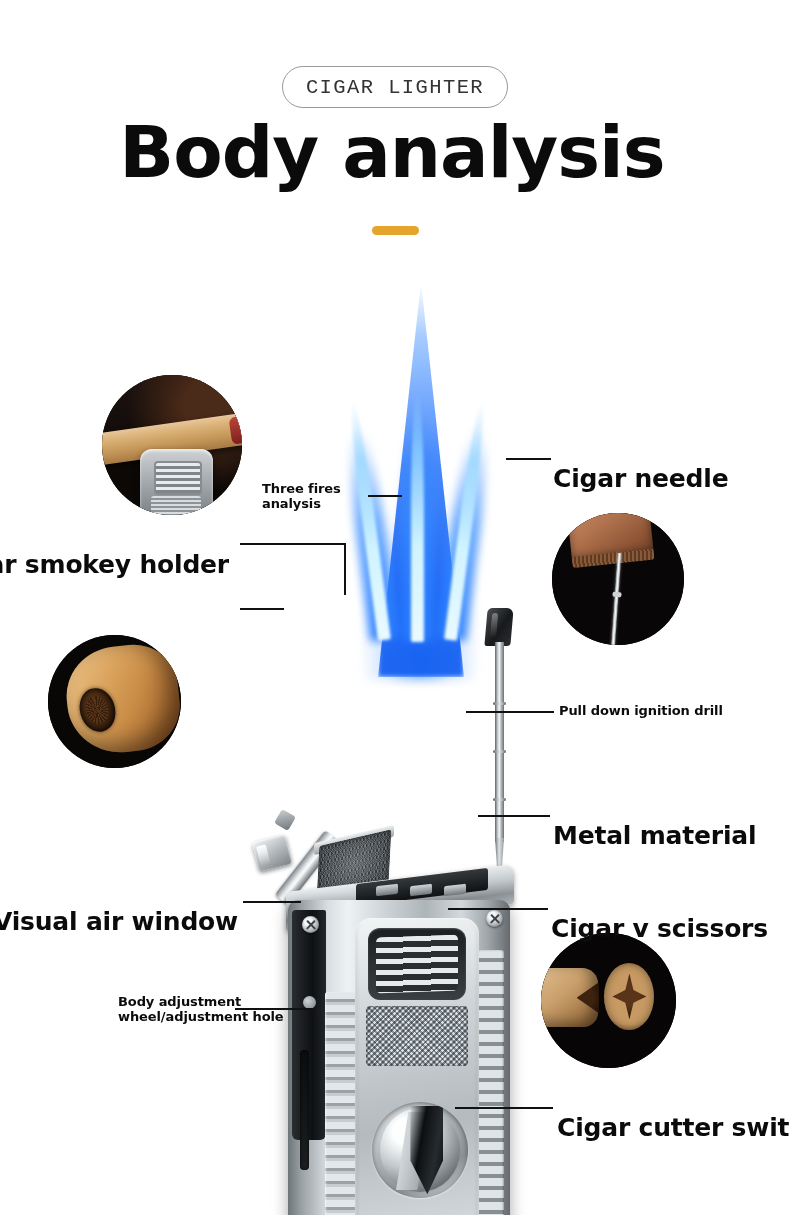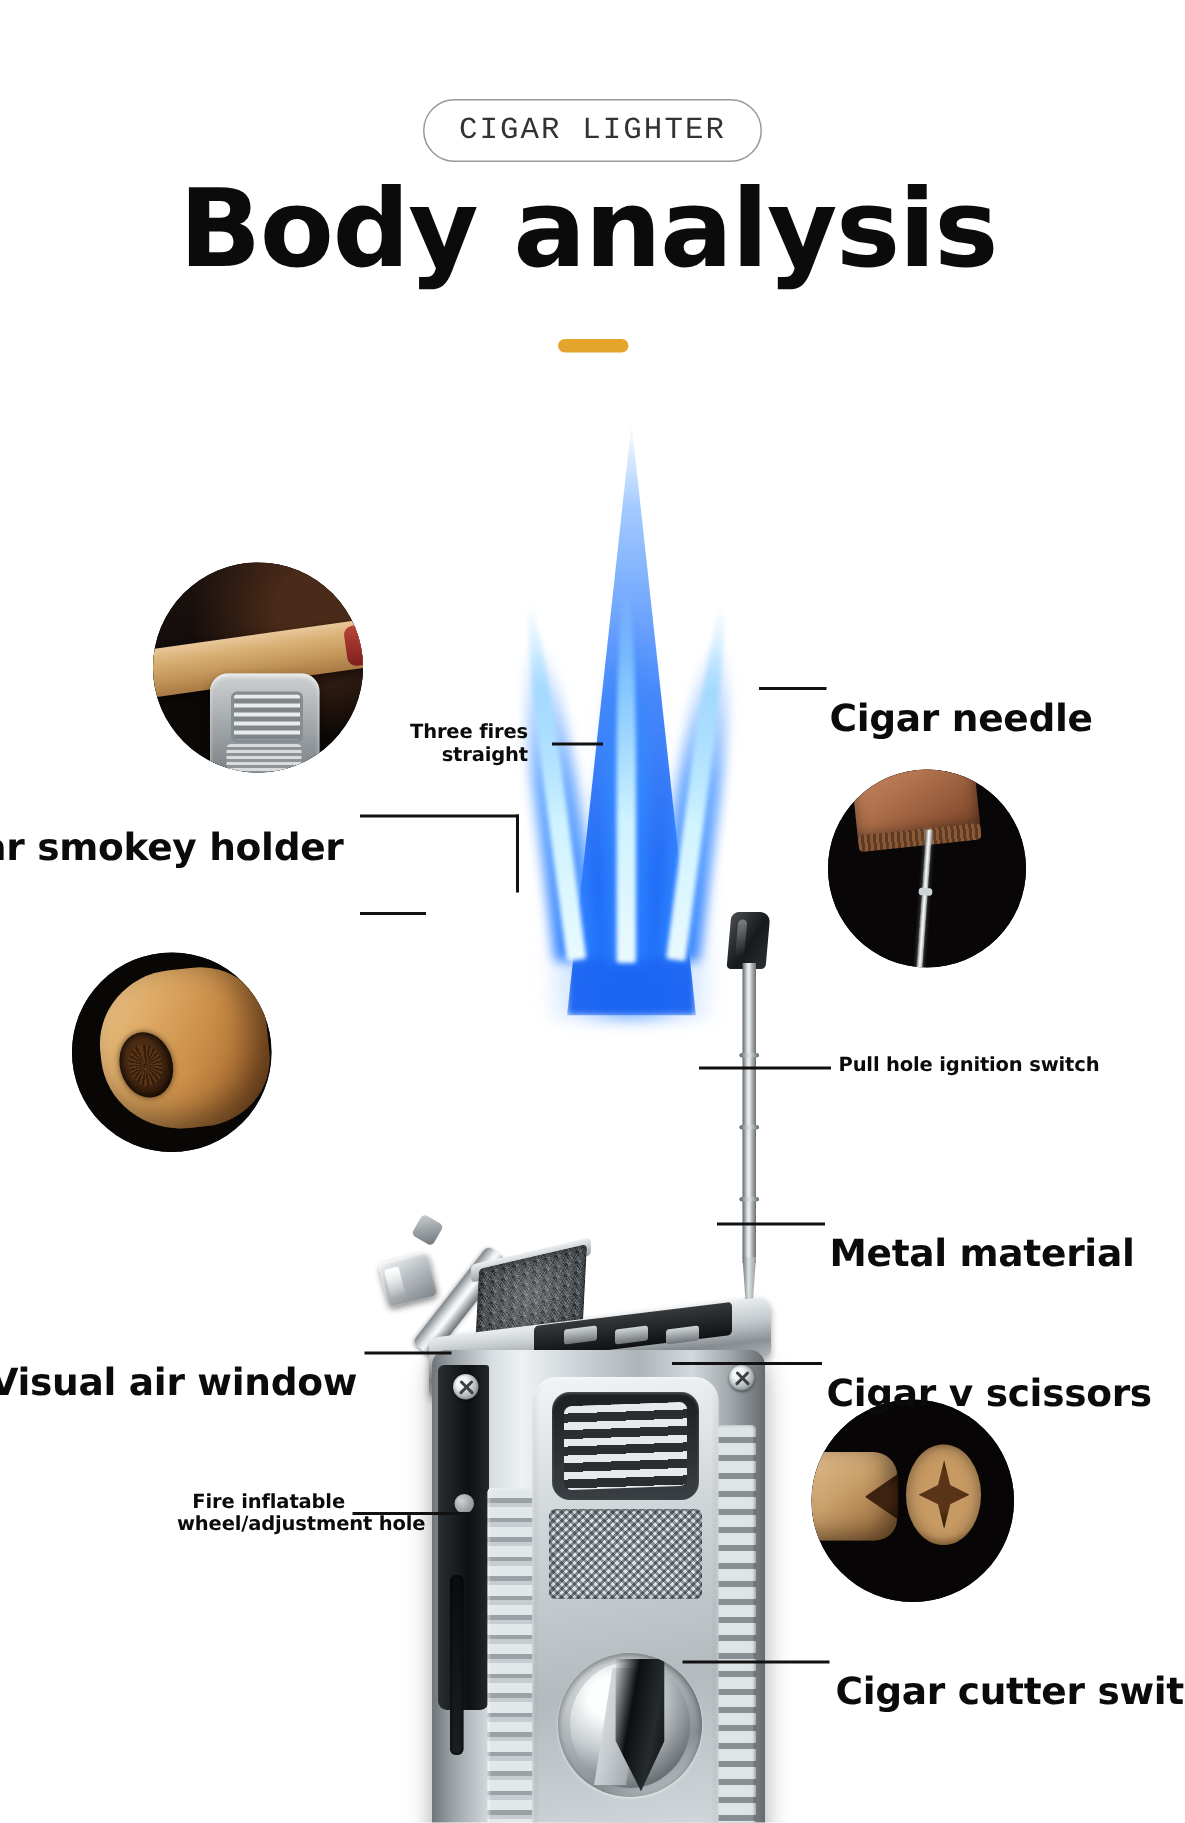--- a/index.html
+++ b/index.html
@@ -42,21 +42,21 @@
     width:47px; height:9px; border-radius:5px;
   }
 
   
   #stage{ position:absolute; left:0; top:250px; width:790px; height:965px; }
 
   
   .lbl{ position:absolute; white-space:nowrap; font-weight:700; color:#0b0b0b;
         font-family:"DejaVu Sans","Liberation Sans",sans-serif; }
   .lbl.big{ font-size:25px; letter-spacing:-.2px;margin-top:20px; }
-  .lbl.sml{ font-size:13px; line-height:1.18; text-align:right; letter-spacing:-.1px;}
+  .lbl.sml{ font-size:13px; line-height:1.18; text-align:left; letter-spacing:-.1px;}
   .lbl.r{ text-align:left; }
   .lbl.l{ text-align:right; }
 
   
   .ln{ position:absolute; background:#111; }
   .ln.h{ height:1.6px; }
   .ln.v{ width:1.6px; }
 
   
   .circ{ position:absolute; border-radius:50%; overflow:hidden; background:#0a0707; }
@@ -496,36 +496,36 @@
   <div class="ln h" style="left:448px;top:658px;width:100px"></div>
 
   <div class="ln h" style="left:243px;top:651px;width:58px"></div>
 
   <div class="ln h" style="left:235px;top:758px;width:78px"></div>
 
   <div class="ln h" style="left:455px;top:857px;width:98px"></div>
 
   <div class="lbl sml" style="left:262px;top:231px;width:90px">
     <div>Three fires</div>
-    <div>straight</div>
+    <div>analysis</div>
   </div>
 
   <div class="lbl big r" style="left:553px;top:194px">Cigar needle</div>
 
   <div class="lbl big l" style="right:561px;top:280px">Cigar smokey holder</div>
 
 
-  <div class="lbl sml r" style="left:559px;top:453px;text-align:left">Pull hole ignition switch</div>
+  <div class="lbl sml r" style="left:559px;top:453px;text-align:left">Pull down ignition drill</div>
 
   <div class="lbl big r" style="left:551px;top:644px">Cigar v scissors</div>
 
   <div class="lbl big r" style="left:553px;top:551px">Metal material</div>
 
   <div class="lbl big l" style="right:552px;top:637px">Visual air window</div>
 
   <div class="lbl sml" style="left:118px;top:744px;width:112px">
-    <div>Fire inflatable</div>
+    <div>Body adjustment</div>
     <div>wheel/adjustment hole</div>
   </div>
 
   <div class="lbl big r" style="left:557px;top:843px">Cigar cutter switch</div>
 
 </div>
 
 </body></html>

